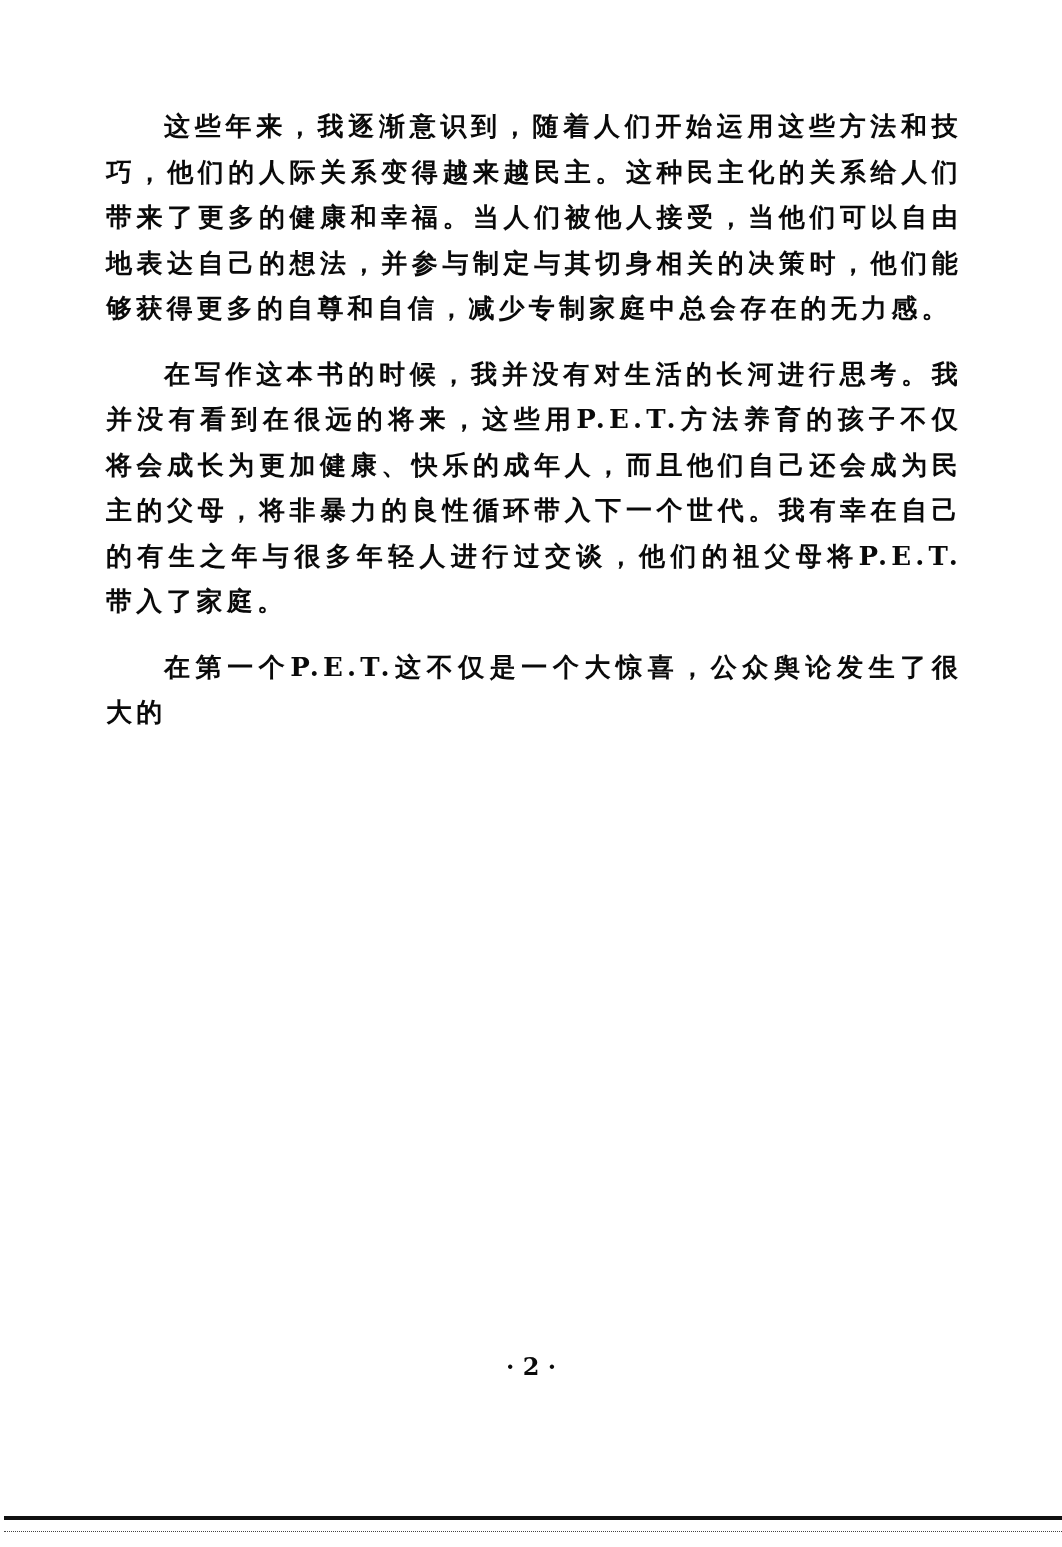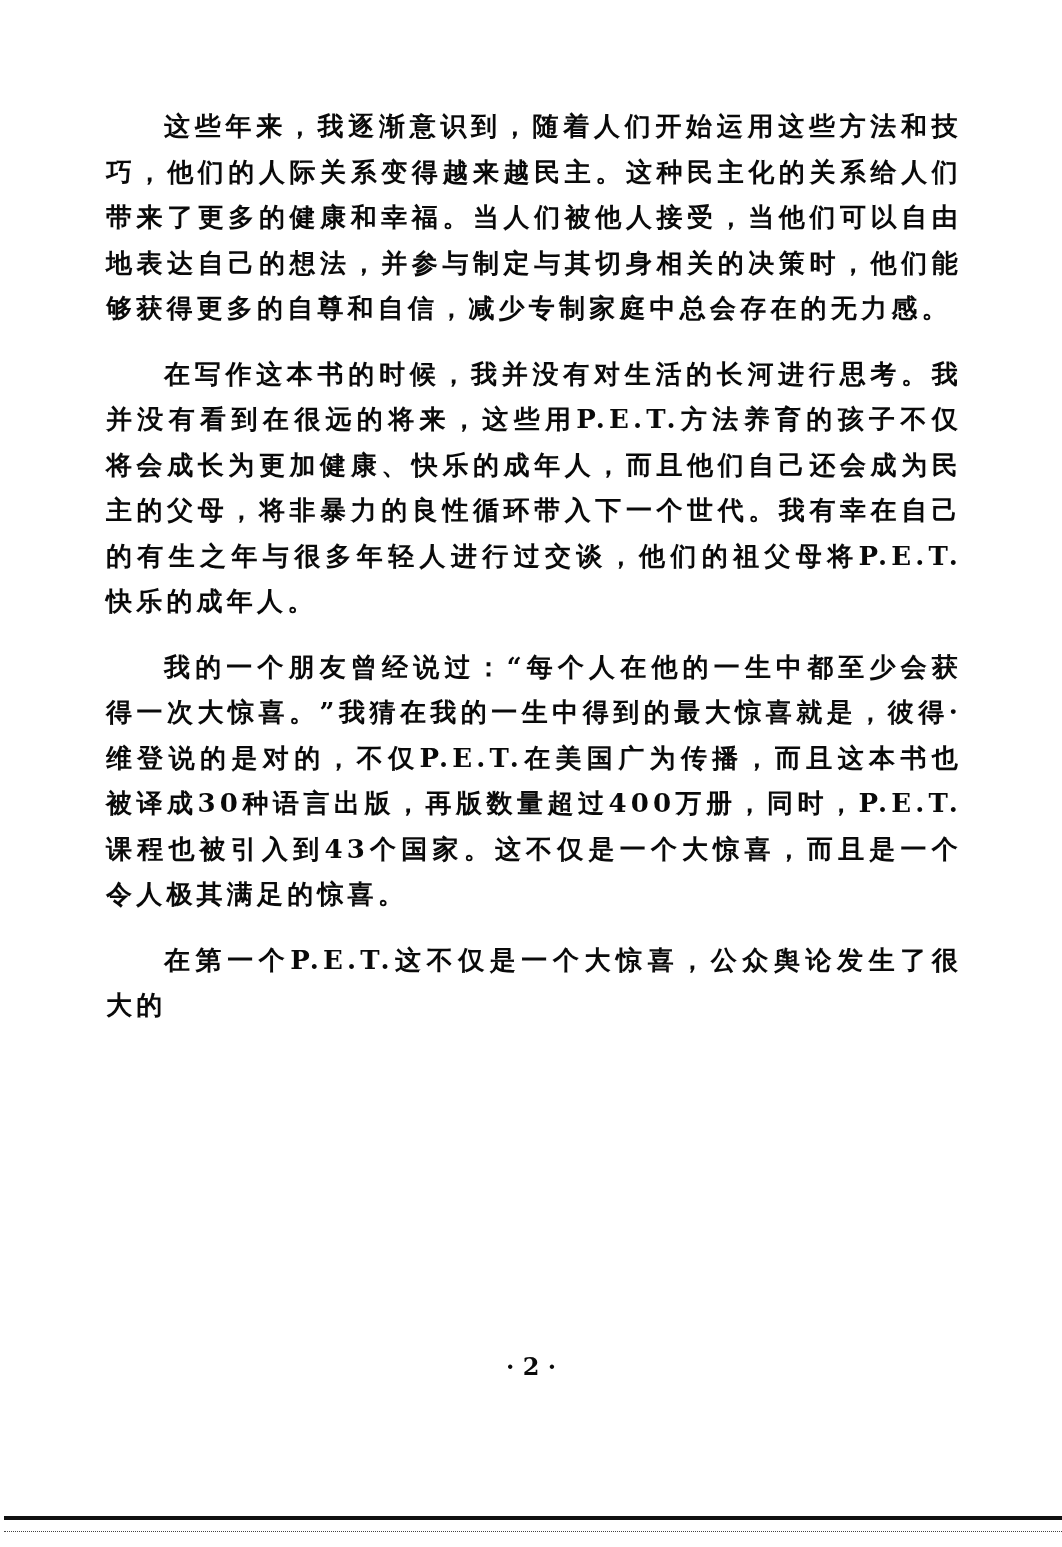--- a/index.html
+++ b/index.html
@@ -72,21 +72,20 @@
       border-top: 1px dotted #444444;
     }
   </style>
 </head>
 <body>
 
 <div class="scan-header"></div>
 
 <main class="page-body">
   <p class="para">这些年来，我逐渐意识到，随着人们开始运用这些方法和技巧，他们的人际关系变得越来越民主。这种民主化的关系给人们带来了更多的健康和幸福。当人们被他人接受，当他们可以自由地表达自己的想法，并参与制定与其切身相关的决策时，他们能够获得更多的自尊和自信，减少专制家庭中总会存在的无力感。</p>
-  <p class="para">在写作这本书的时候，我并没有对生活的长河进行思考。我并没有看到在很远的将来，这些用P.E.T.方法养育的孩子不仅将会成长为更加健康、快乐的成年人，而且他们自己还会成为民主的父母，将非暴力的良性循环带入下一个世代。我有幸在自己的有生之年与很多年轻人进行过交谈，他们的祖父母将P.E.T.快乐的成年人。</p>
-  <p class="para">我的一个朋友曾经说过：“每个人在他的一生中都至少会获得一次大惊喜。”我猜在我的一生中得到的最大惊喜就是，彼得·维登说的是对的，不仅P.E.T.在美国广为传播，而且这本书也被译成30种语言出版，再版数量超过400万册，同时，P.E.T.课程也被引入到43个国家。这不仅是一个大惊喜，而且是一个令人极其满足的惊喜。</p>
+  <p class="para">在写作这本书的时候，我并没有对生活的长河进行思考。我并没有看到在很远的将来，这些用P.E.T.方法养育的孩子不仅将会成长为更加健康、快乐的成年人，而且他们自己还会成为民主的父母，将非暴力的良性循环带入下一个世代。我有幸在自己的有生之年与很多年轻人进行过交谈，他们的祖父母将P.E.T.带入了家庭。</p>
   <p class="para">在第一个P.E.T.这不仅是一个大惊喜，公众舆论发生了很大的</p>
 </main>
 
 <div class="page-number">· 2 ·</div>
 
 <div class="rule-thick"></div>
 <div class="rule-thin"></div>
 
 </body></html>

